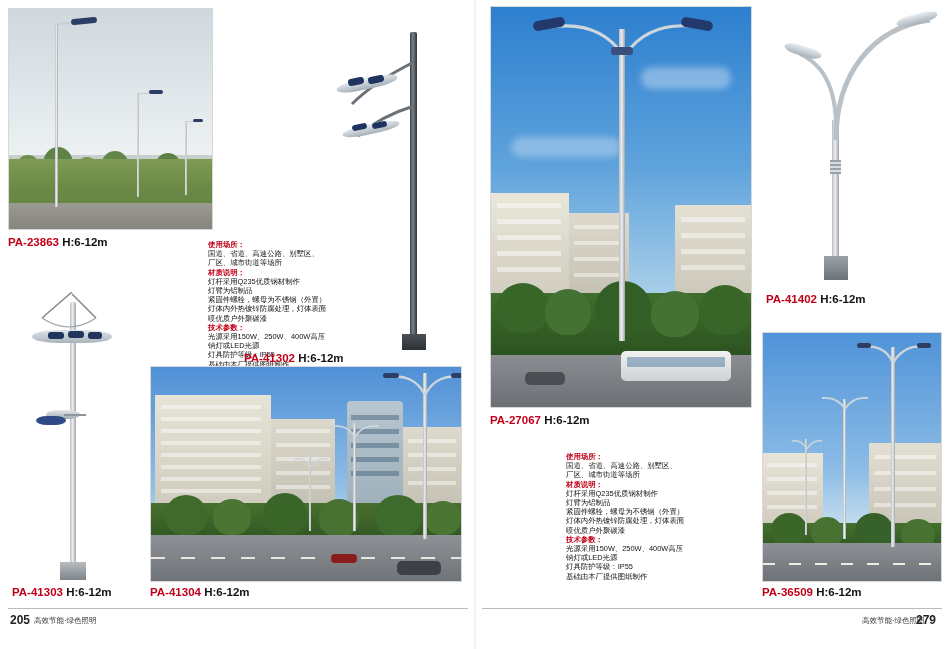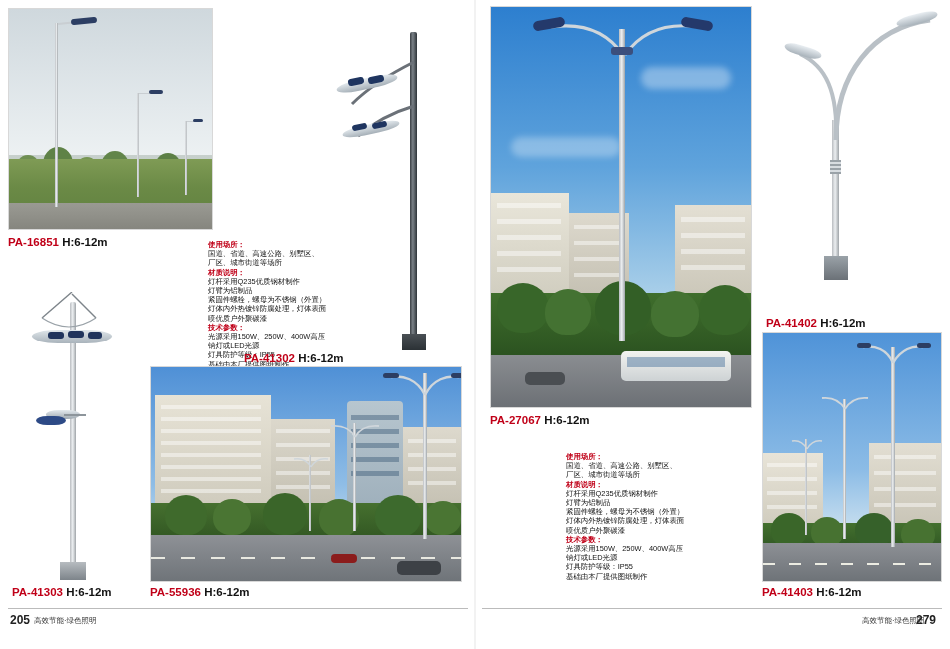--- a/index.html
+++ b/index.html
@@ -73,21 +73,21 @@
       <div class="arm" style="left:130px;top:84px;width:20px;height:1px;"></div>
       <div class="head" style="left:140px;top:81px;width:14px;height:4px;"></div>
     </div>
     <div>
       <div class="pole" style="left:176px;top:112px;width:2px;height:74px;"></div>
       <div class="arm" style="left:178px;top:112px;width:13px;height:1px;"></div>
       <div class="head" style="left:184px;top:110px;width:10px;height:3px;"></div>
     </div>
   </div>
   <div class="label" style="left:8px;top:236px;">
-    <span>PA-16851</span>
+    <span>PA-23863</span>
     <span class="dim">H:6-12m</span>
   </div>
 
   <div style="position:absolute;left:12px;top:262px;width:125px;height:320px;">
     <div class="pole" style="left:58px;top:40px;width:6px;height:278px;border-radius:2px;"></div>
 
     <div style="position:absolute;left:28px;top:30px;width:58px;height:44px;">
       <svg width="58" height="44" viewBox="0 0 58 44">
         <path d="M32,0 L2,26" stroke="#7d848a" stroke-width="1.4" fill="none"></path>
         <path d="M32,2 L56,26" stroke="#7d848a" stroke-width="1.4" fill="none"></path>
@@ -226,21 +226,21 @@
       <div class="pole" style="left:158px;top:88px;width:2px;height:76px;"></div>
       <div style="position:absolute;left:142px;top:88px;width:36px;height:12px;">
         <svg width="36" height="12" viewBox="0 0 36 12">
             <path d="M18,10 C14,3 8,1 1,2" stroke="#cfd6db" stroke-width="1.4" fill="none"></path>
             <path d="M18,10 C22,3 28,1 35,2" stroke="#cfd6db" stroke-width="1.4" fill="none"></path>
           </svg>
       </div>
     </div>
   </div>
   <div class="label" style="left:150px;top:586px;">
-    <span>PA-55936</span>
+    <span>PA-41304</span>
     <span class="dim">H:6-12m</span>
   </div>
 
   <div class="photo" style="left:490px;top:6px;width:262px;height:402px;">
     <div class="sky" style="background:linear-gradient(180deg,#2d7fcf 0%,#5fa3dc 40%,#a9cfe9 72%,#d8e8f2 88%);"></div>
 
     <div style="position:absolute;left:150px;top:60px;width:90px;height:22px;border-radius:20px;background:rgba(255,255,255,.35);filter:blur(3px);"></div>
     <div style="position:absolute;left:20px;top:130px;width:110px;height:20px;border-radius:20px;background:rgba(255,255,255,.30);filter:blur(3px);"></div>
 
     <div class="bldg" style="left:0px;top:186px;width:78px;height:110px;background:linear-gradient(180deg,#e9e6da,#cfccbe);">
@@ -304,21 +304,21 @@
     </div>
     <div style="position:absolute;left:128px;top:2px;width:42px;height:14px;">
       <div style="position:absolute;left:0;top:2px;width:42px;height:10px;border-radius:20px/7px;background:linear-gradient(180deg,#e9eef2,#a8b2ba);transform:rotate(-14deg);"></div>
     </div>
     <div style="position:absolute;left:16px;top:34px;width:38px;height:14px;">
       <div style="position:absolute;left:0;top:2px;width:38px;height:10px;border-radius:18px/7px;background:linear-gradient(180deg,#e9eef2,#a8b2ba);transform:rotate(16deg);"></div>
     </div>
     <div style="position:absolute;left:62px;top:150px;width:11px;height:14px;background:repeating-linear-gradient(180deg,#9aa2a8 0 2px,#d8dde1 2px 4px);"></div>
     <div style="position:absolute;left:56px;top:246px;width:24px;height:24px;background:linear-gradient(180deg,#9aa2a8,#6b7177);"></div>
   </div>
-  <div class="label" style="left:766px;top:317px;">
+  <div class="label" style="left:766px;top:293px;">
     <span>PA-41402</span>
     <span class="dim">H:6-12m</span>
   </div>
 
   <div class="specblock" style="left:566px;top:452px;">
     <div class="h">使用场所：</div>
     <div>国道、省道、高速公路、别墅区、</div>
     <div>厂区、城市街道等场所</div>
     <div class="h">材质说明：</div>
     <div>灯杆采用Q235优质钢材制作</div>
@@ -378,21 +378,21 @@
       <div class="pole" style="left:42px;top:106px;width:2px;height:96px;"></div>
       <div style="position:absolute;left:28px;top:104px;width:32px;height:12px;">
         <svg width="32" height="12" viewBox="0 0 32 12">
             <path d="M16,10 C12,3 7,1 1,2" stroke="#cfd6db" stroke-width="1.4" fill="none"></path>
             <path d="M16,10 C20,3 25,1 31,2" stroke="#cfd6db" stroke-width="1.4" fill="none"></path>
           </svg>
       </div>
     </div>
   </div>
   <div class="label" style="left:762px;top:586px;">
-    <span>PA-41403</span>
+    <span>PA-36509</span>
     <span class="dim">H:6-12m</span>
   </div>
 
   <div class="footrule" style="left:8px;width:460px;bottom:40px;"></div>
   <div class="footrule" style="left:482px;width:460px;bottom:40px;"></div>
 
   <div class="folio" style="left:10px;">205</div>
   <div class="folio-txt" style="left:34px;">高效节能·绿色照明</div>
 
   <div class="folio-txt" style="left:862px;">高效节能·绿色照明</div>

